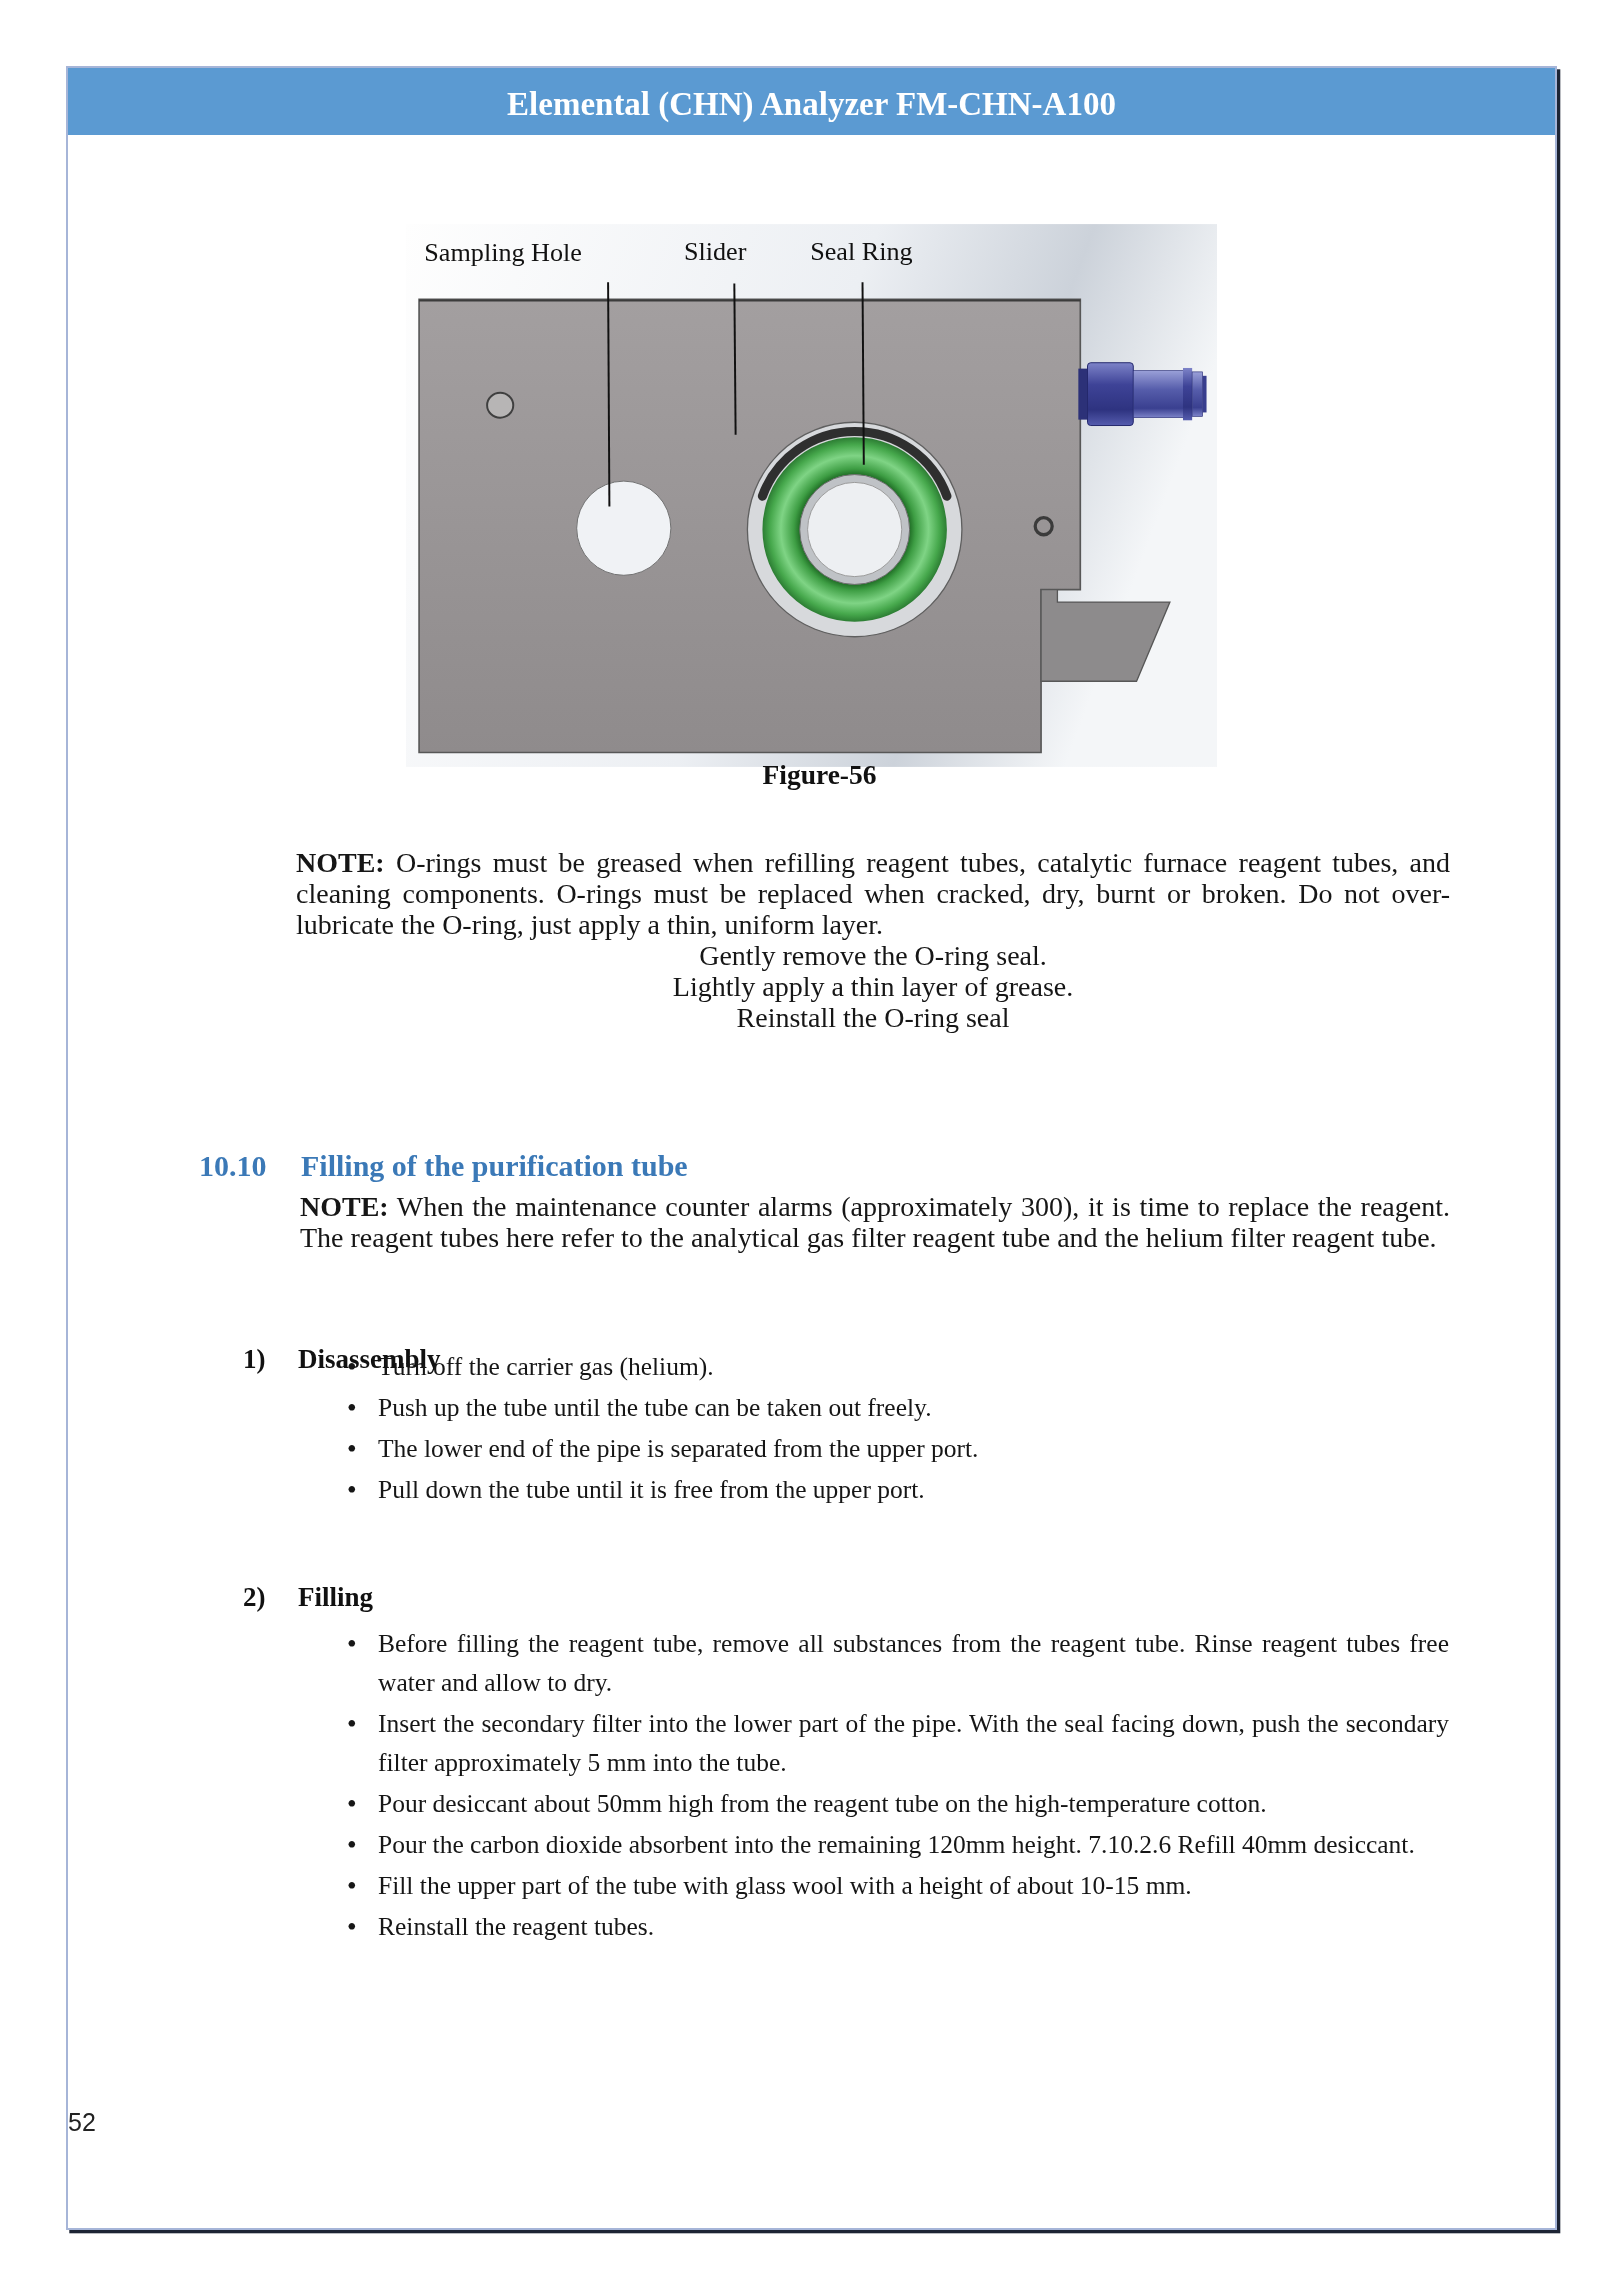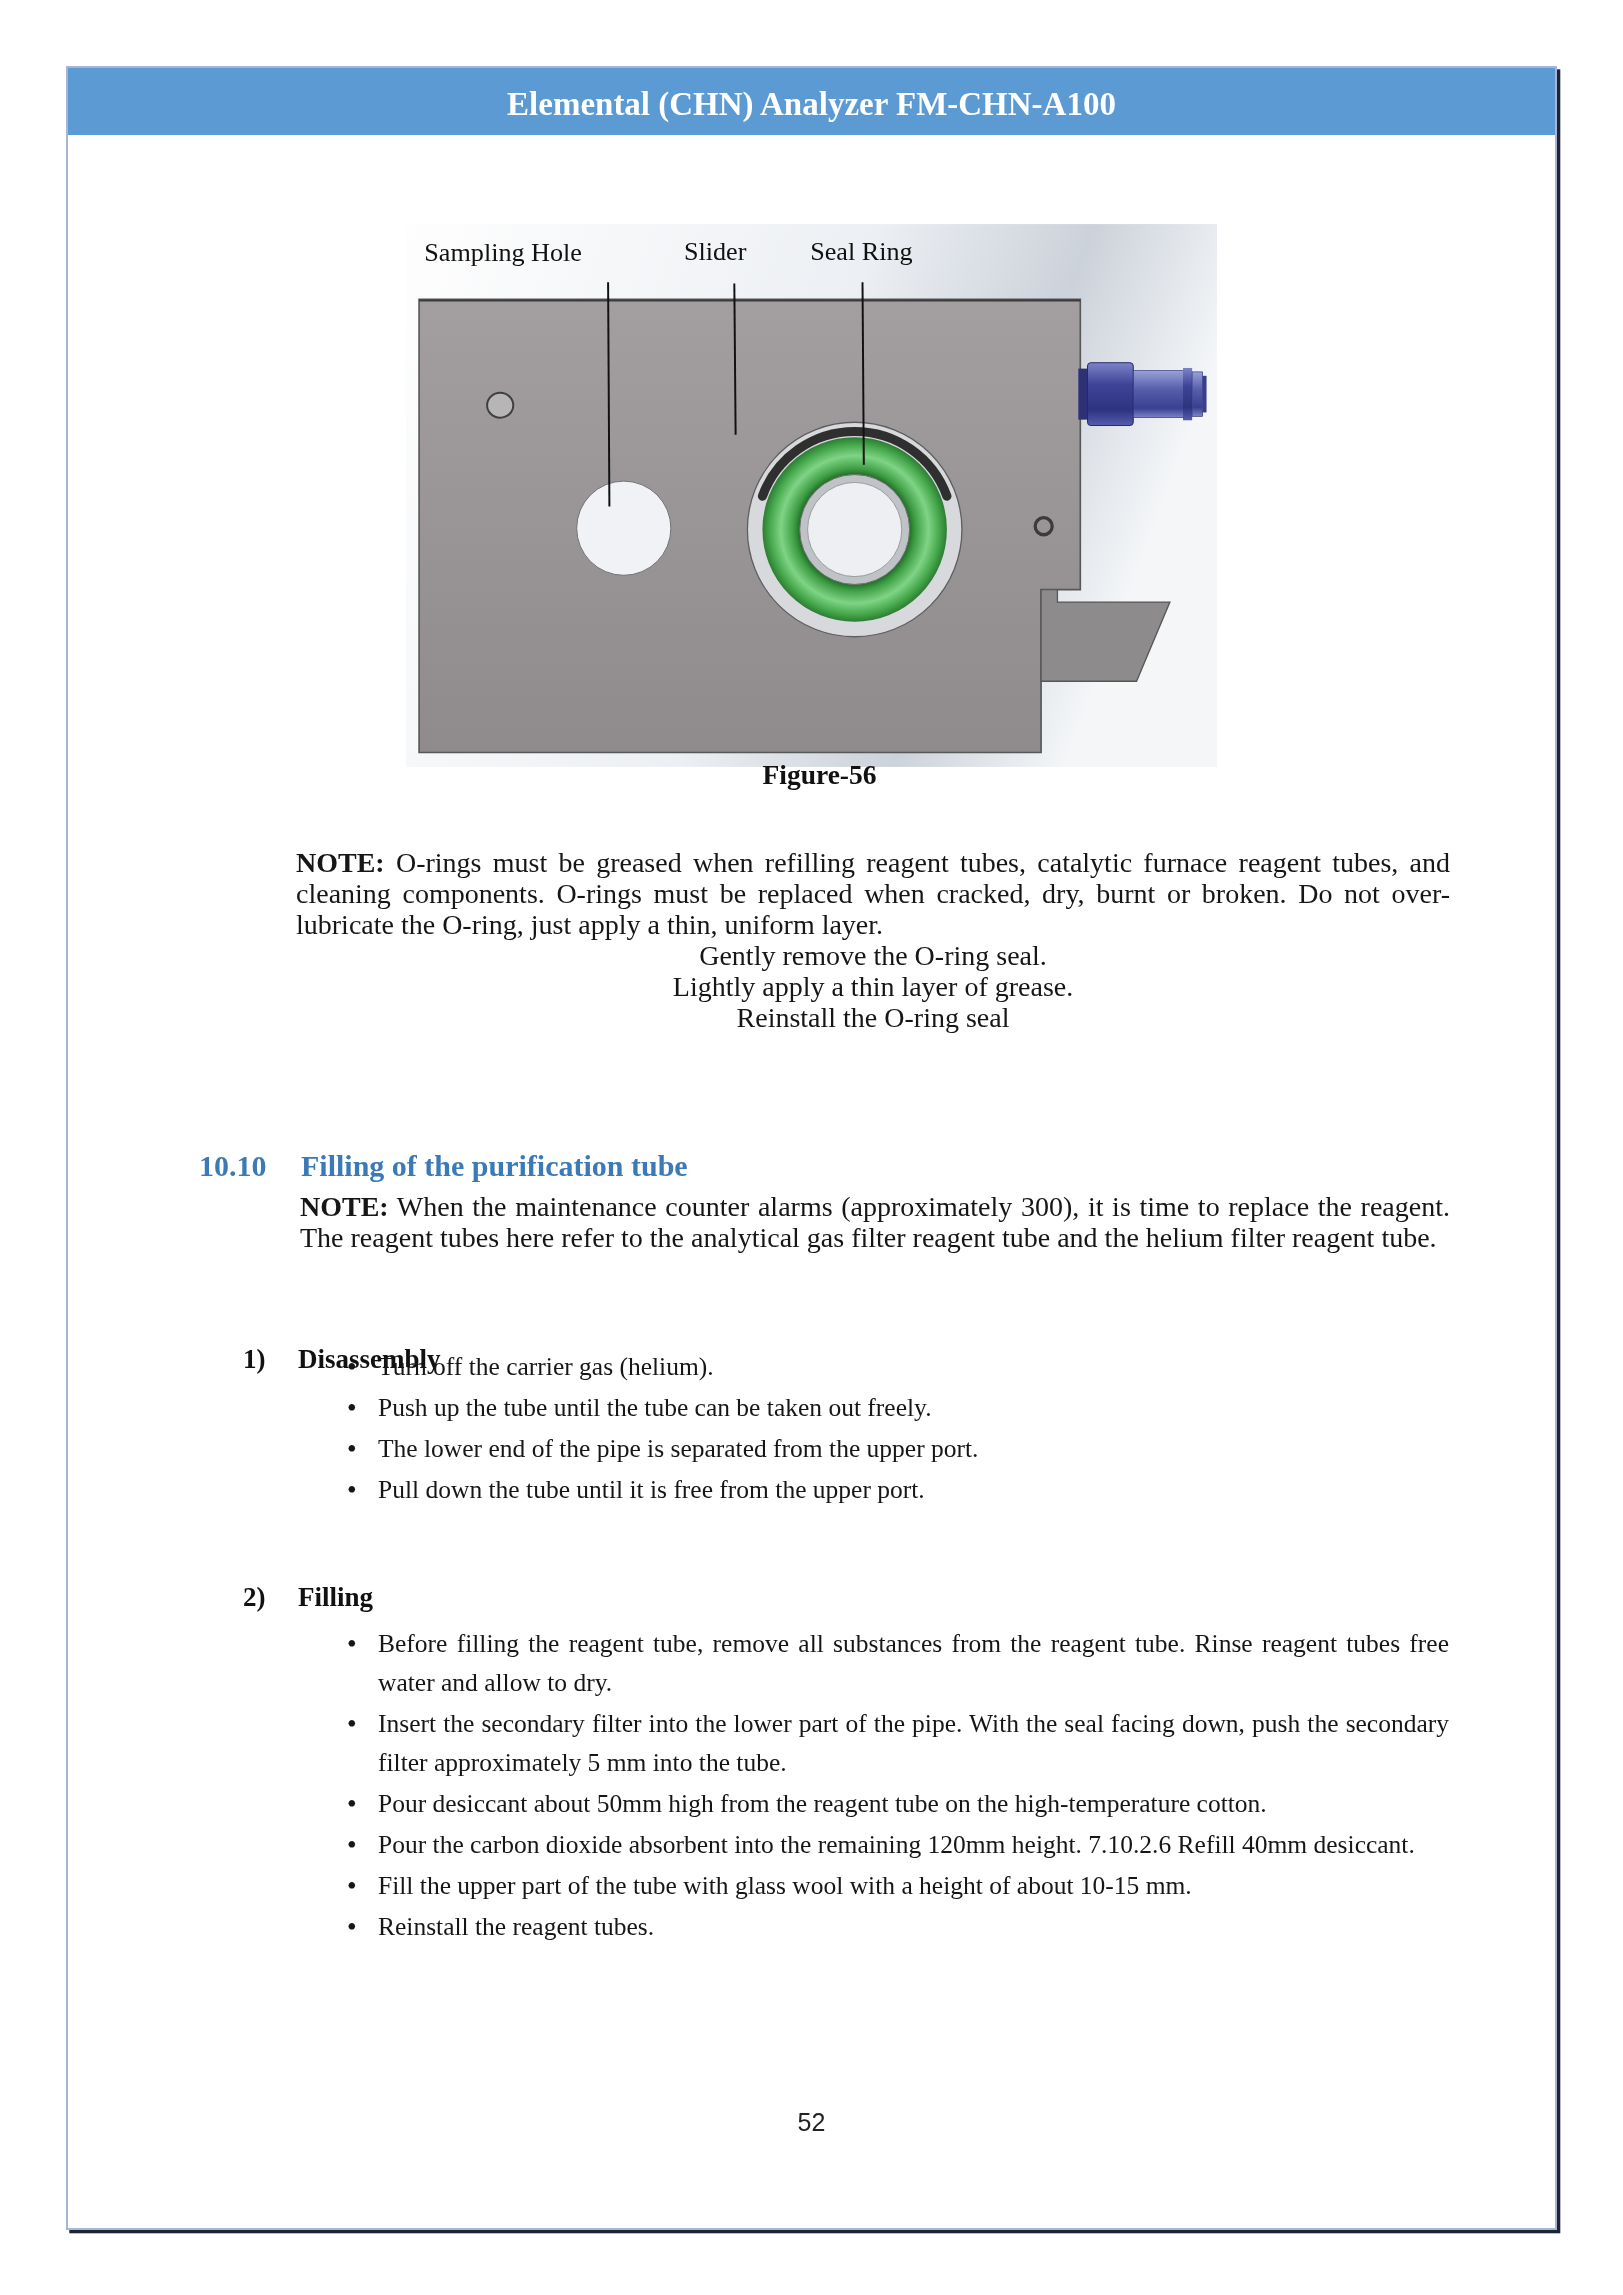--- a/index.html
+++ b/index.html
@@ -48,21 +48,21 @@
   #list2-head{left:175px;top:1514px;}
   ul.bullets{
     position:absolute;list-style:none;margin:0;padding:0;
     font-size:25.5px;line-height:39px;color:#161616;
   }
   #list1{left:279px;top:1279px;width:1102px;}
   #list2{left:279px;top:1556px;width:1102px;}
   ul.bullets li{position:relative;padding-left:31px;text-align:justify;margin-bottom:2px;}
   ul.bullets li::before{content:"\2022";position:absolute;left:0;top:0;font-size:27.5px;}
   .page-num{
-    position:absolute;left:0;width:100%;top:2040px;text-align:center;
+    position:absolute;left:0;width:100%;top:2040px;text-align:left;
     font-family:"Liberation Sans", sans-serif;font-size:25px;color:#222;
   }
 </style>
 </head>
 <body>
 
 <div class="sheet">
 
   <div class="header-bar">
     <span class="header-title">Elemental (CHN) Analyzer FM-CHN-A100</span>

